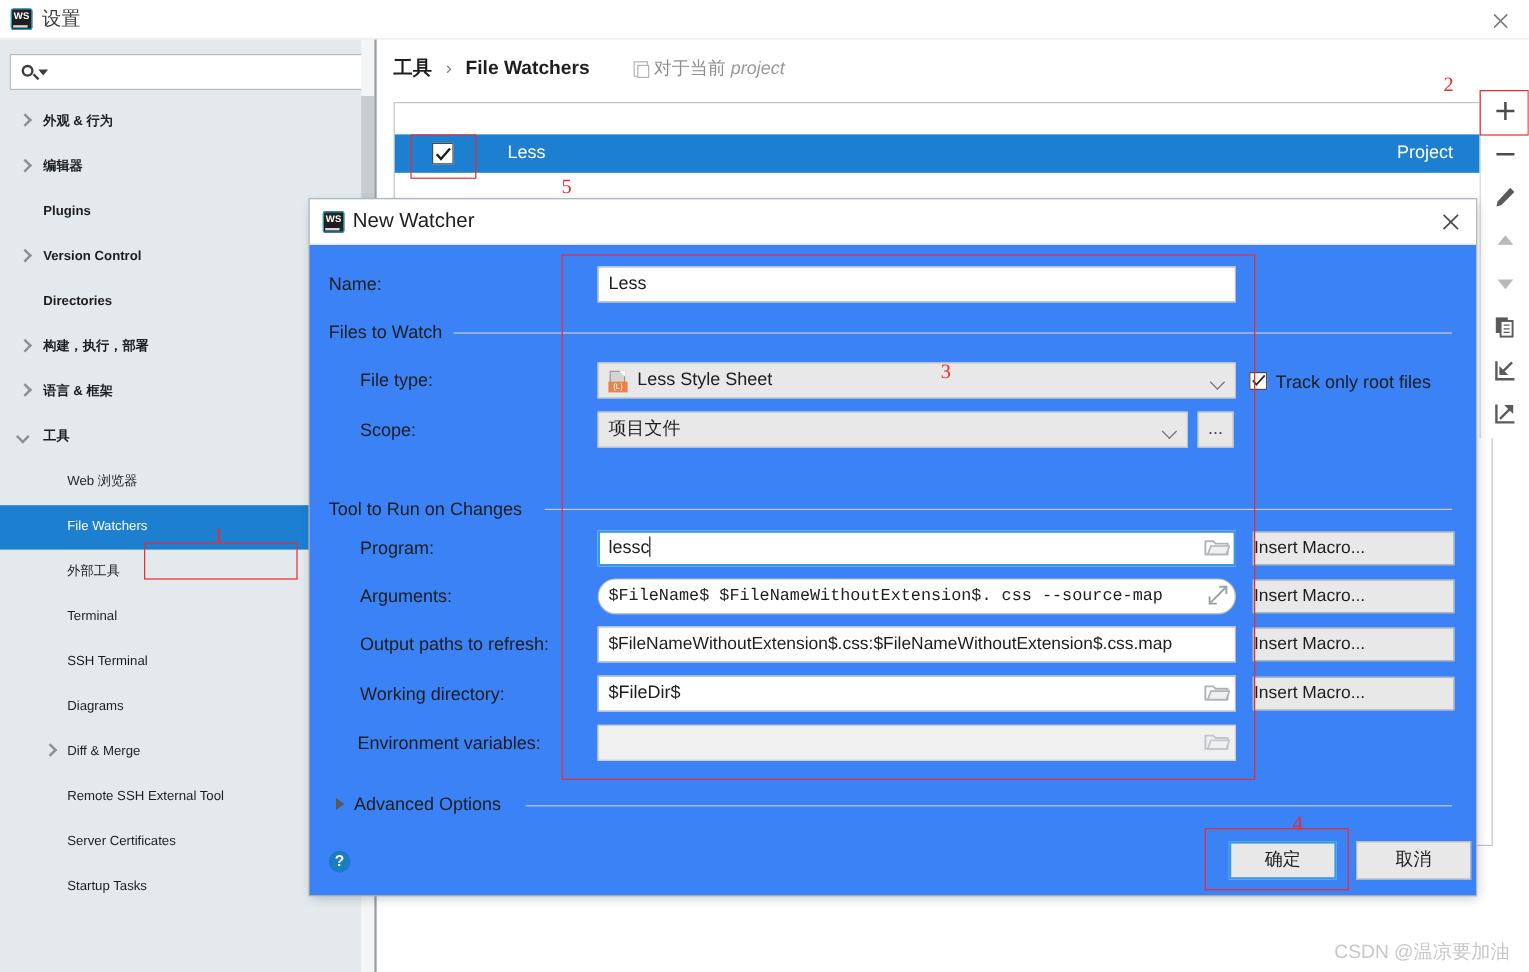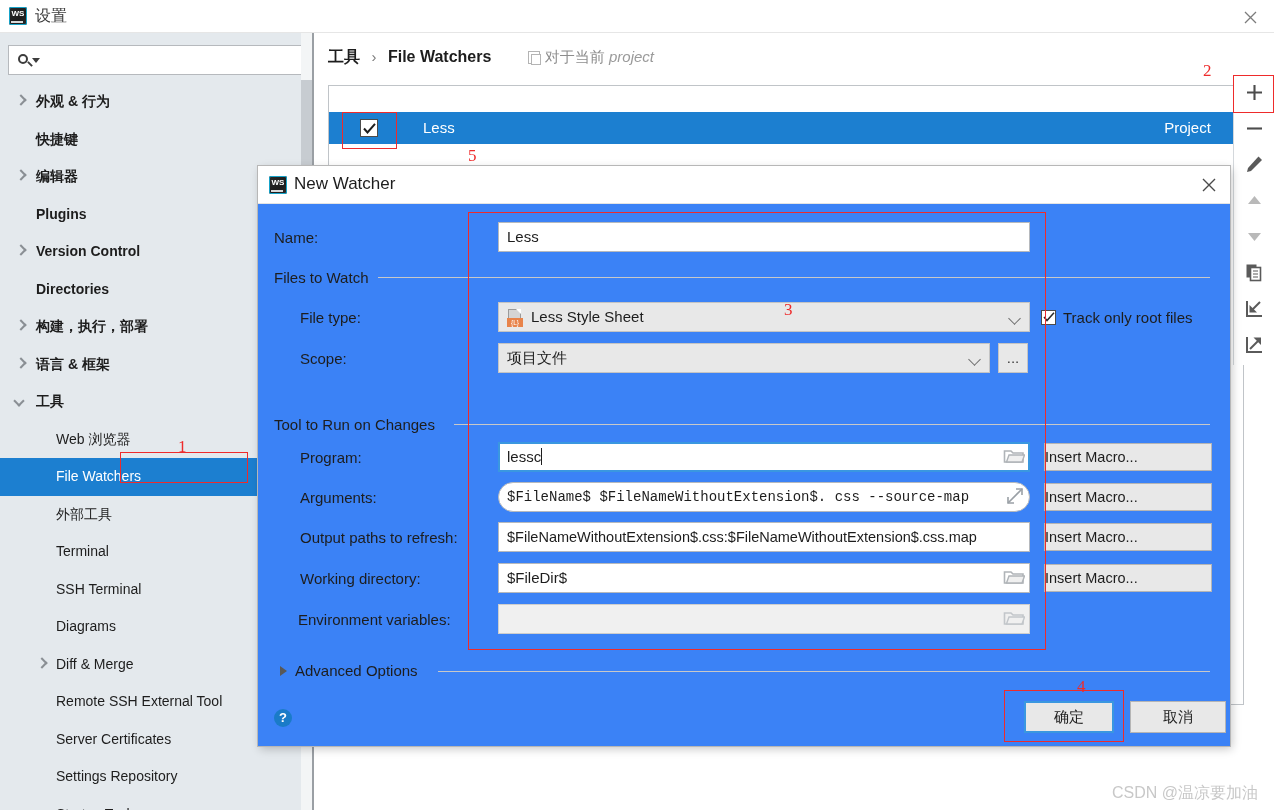--- a/index.html
+++ b/index.html
@@ -62,21 +62,21 @@
     background:#3c3c3c; transform:rotate(45deg);
   }
   .searchbox .sicon .tri{
     position:absolute; left:15px; top:6px; width:0;height:0;
     border-left:4px solid transparent;border-right:4px solid transparent;
     border-top:5px solid #3c3c3c;
   }
   .tree { position:absolute; left:0; top:50px; width:300px; }
   .trow {
     position:relative; height:37.5px; line-height:37.5px;
-    font-size:14px; color:#1d1d1d; white-space:nowrap;
+    font-size:11px; color:#1d1d1d; white-space:nowrap;
     cursor:pointer;
     padding-left:44px;
   }
   .trow .arrow {
     position:absolute; left:15px; top:13px; width:10px; height:10px;
   }
   .trow .arrow.right::before{
     content:""; position:absolute; left:2px; top:0px;
     width:6px;height:6px; border-top:2px solid #8a8f94; border-right:2px solid #8a8f94;
     transform:rotate(45deg);
@@ -346,23 +346,20 @@
           <div class="hand"></div>
           <div class="tri"></div>
       </div>
     </div>
     <div class="tree" id="tree">
         <div class="trow lvl0">
           <span class="arrow right"></span>
           <span class="lbl">外观 &amp; 行为</span>
         </div>
         <div class="trow lvl0">
-          <span class="lbl">快捷键</span>
-        </div>
-        <div class="trow lvl0">
           <span class="arrow right"></span>
           <span class="lbl">编辑器</span>
         </div>
         <div class="trow lvl0">
           <span class="lbl">Plugins</span>
         </div>
         <div class="trow lvl0">
           <span class="arrow right"></span>
           <span class="lbl">Version Control</span>
         </div>
@@ -401,23 +398,20 @@
         </div>
         <div class="trow lvl1">
           <span class="arrow right"></span>
           <span class="lbl">Diff &amp; Merge</span>
         </div>
         <div class="trow lvl1">
           <span class="lbl">Remote SSH External Tool</span>
         </div>
         <div class="trow lvl1">
           <span class="lbl">Server Certificates</span>
-        </div>
-        <div class="trow lvl1">
-          <span class="lbl">Settings Repository</span>
         </div>
         <div class="trow lvl1">
           <span class="lbl">Startup Tasks</span>
         </div>
       </div>
   </div>
   <div class="sb-scroll-track"></div>
   <div class="sb-scroll-thumb"></div>
   <div class="sb-divider"></div>
 

